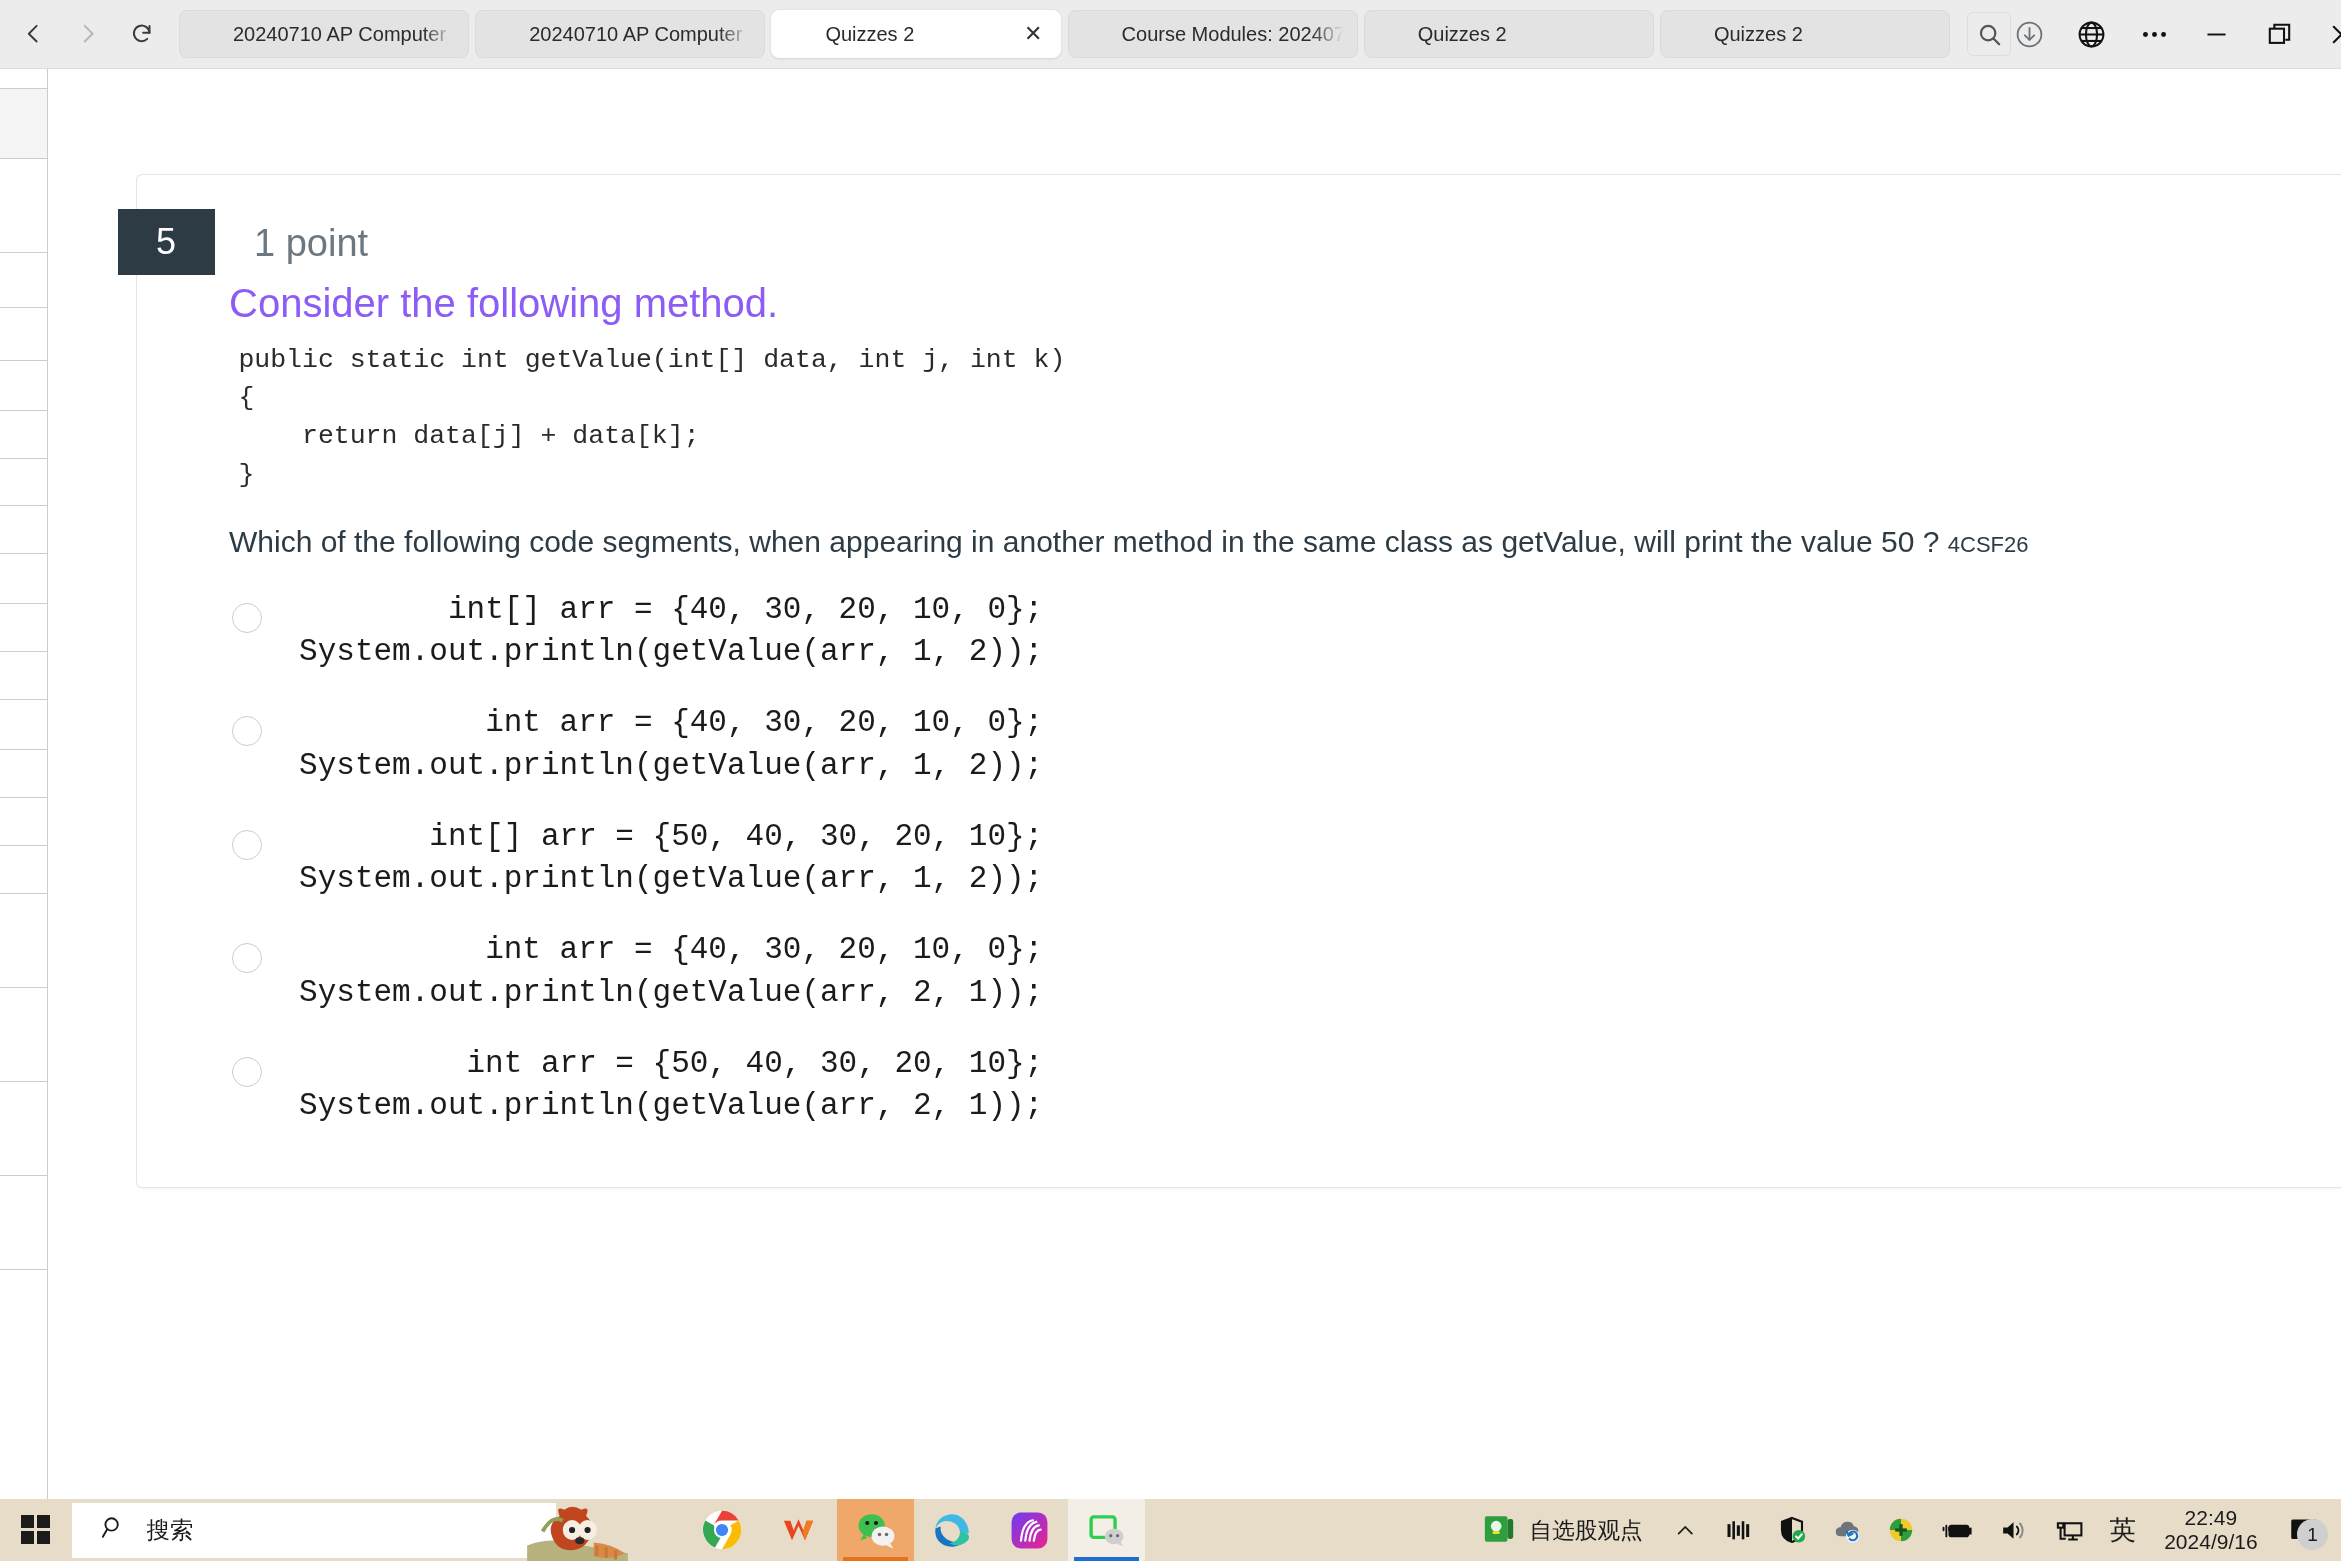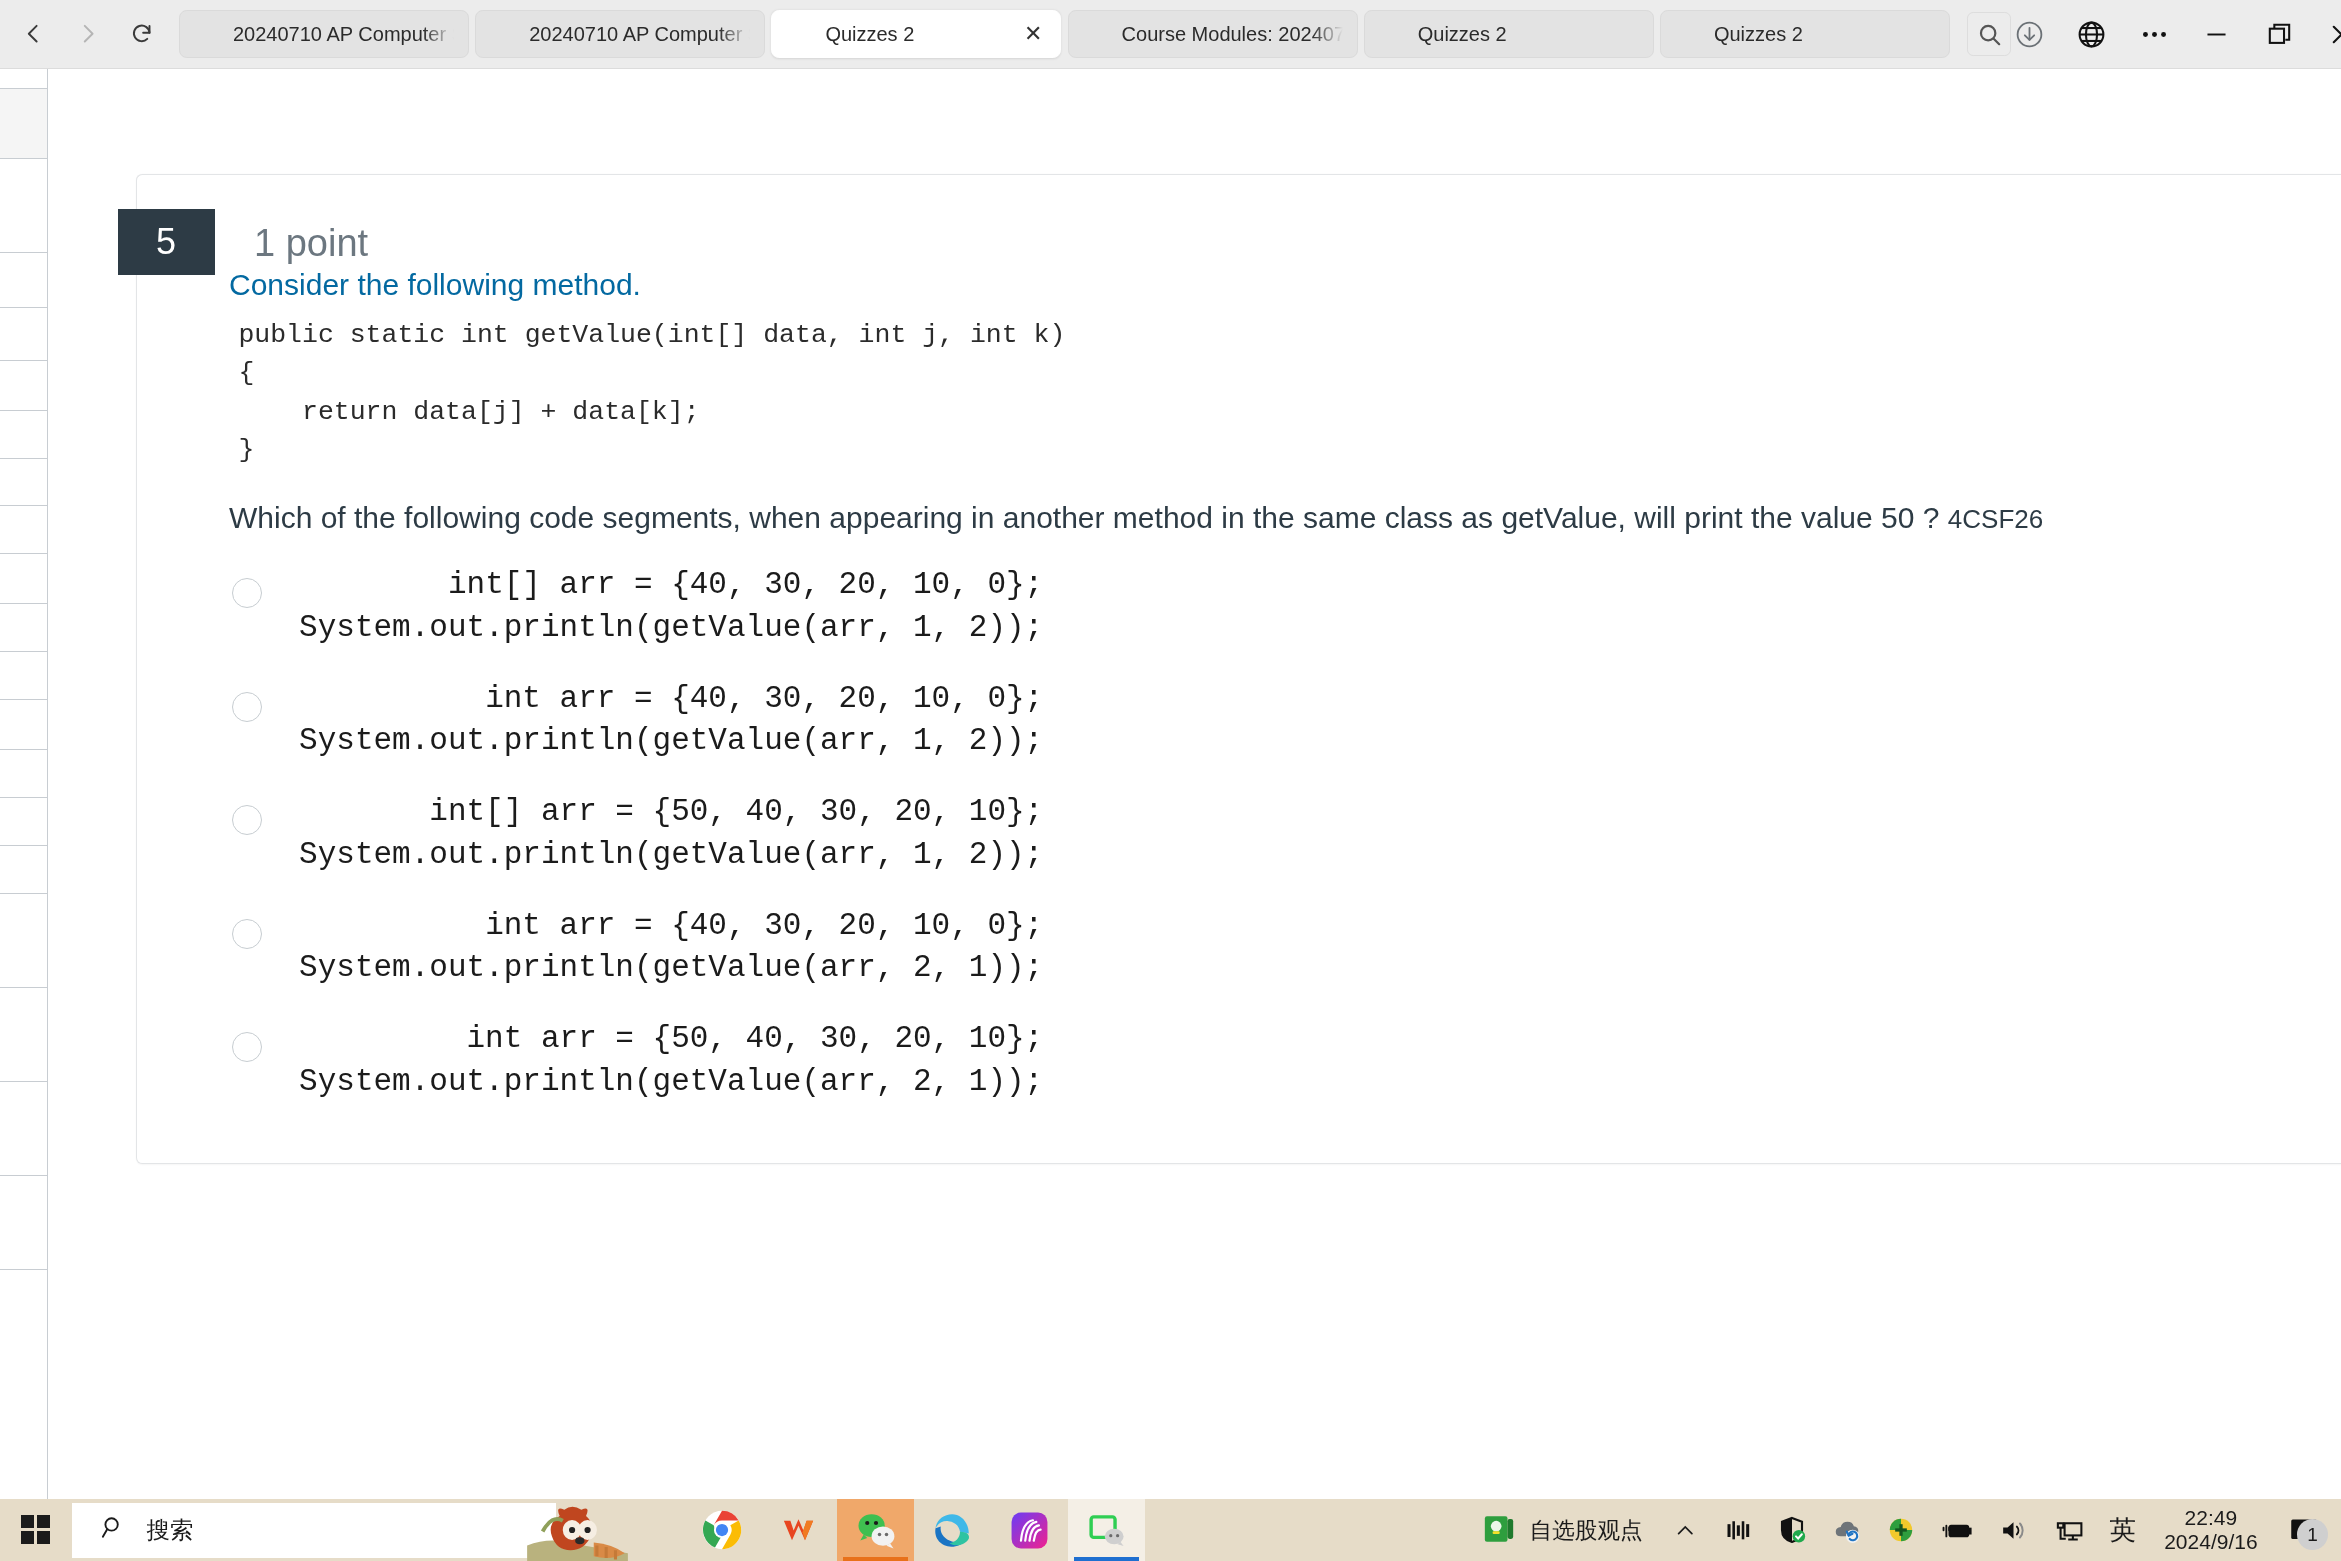--- a/index.html
+++ b/index.html
@@ -115,33 +115,33 @@
     font-size: 36px; font-weight: 400;
   }
   .qpoints {
     position: absolute; left: 117px; top: 47px;
     font-size: 38px; color: #6c7780;
   }
 
   .qbody { padding: 0 47px 0 92px; }
 
   .prompt {
-    font-size: 30px; color: #0369a1; line-height: 1.25;
-    margin-top: 16px;
+    font-size: 40px; color: #8b5cf6; line-height: 1.25;
+    margin-top: 28px;
   }
   pre.code {
     font-family: "Liberation Mono", "DejaVu Sans Mono", monospace;
     font-size: 26.5px; color: #2b2b2b; line-height: 1.45;
     margin: 12.5px 0 0 9.4px; white-space: pre;
   }
   .question {
     font-size: 30px; color: #2d3b45; line-height: 1.33;
     margin-top: 28px; max-width: 2053px;
   }
-  .qcode { font-size: 26px; }
+  .qcode { font-size: 22px; }
 
   .answers { margin-top: 26.5px; text-align: right; }
   .answer {
     display: flex; align-items: flex-start;
     margin-bottom: 28px;
   }
   .radio {
     width: 30px; height: 30px; flex: 0 0 30px;
     border: 1.6px solid #c7cdd1; border-radius: 50%;
     background: #ffffff; margin-top: 14px; margin-left: 3.1px;

